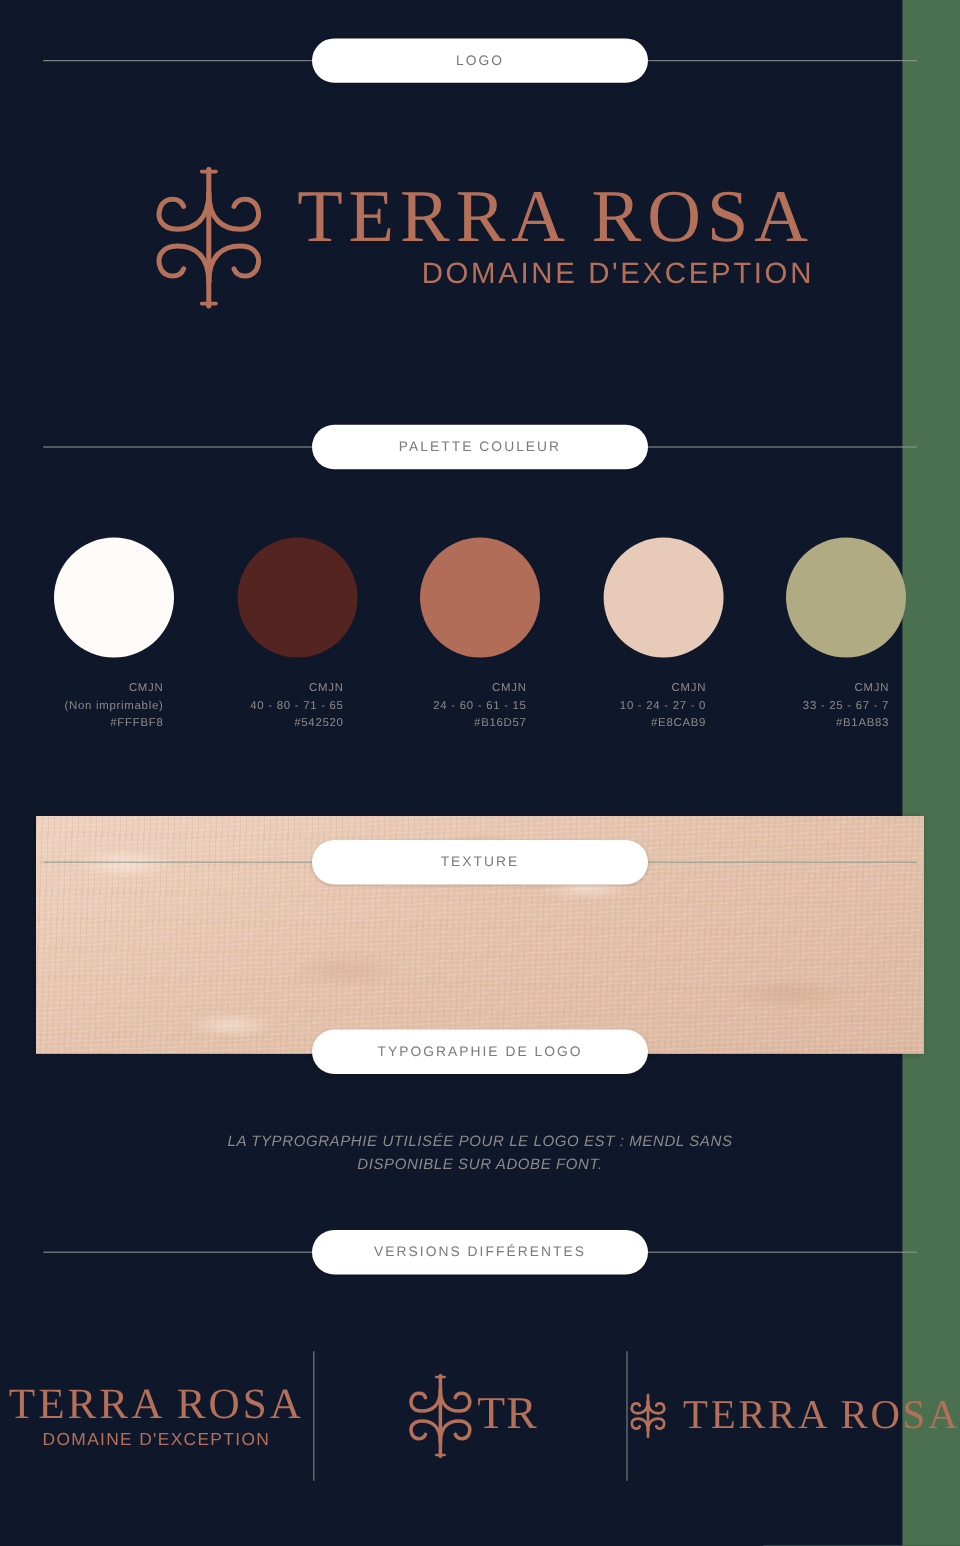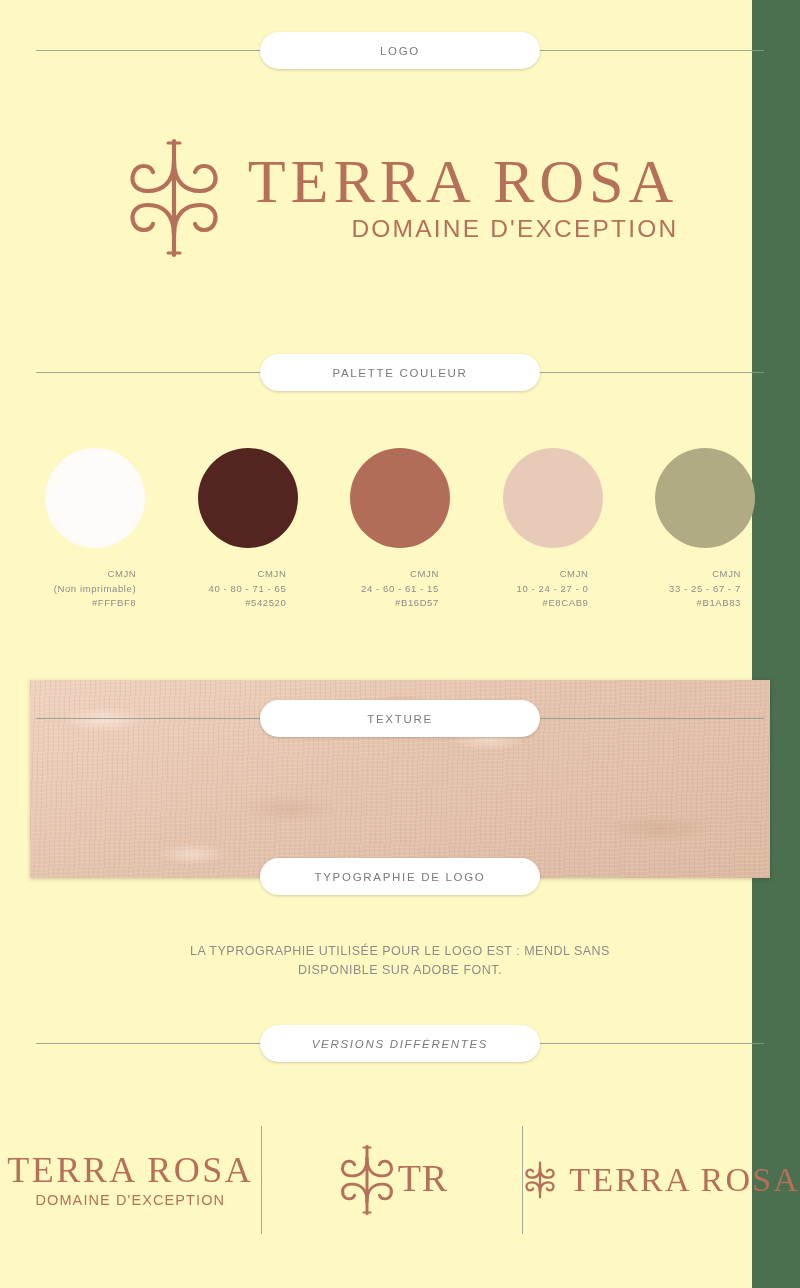--- a/index.html
+++ b/index.html
@@ -2,21 +2,21 @@
 <html><head>
 <meta charset="utf-8">
 <style>
   * { box-sizing: border-box; margin: 0; padding: 0; }
   html, body {
     width: 800px; height: 1288px;
     background: #4a7050;
     font-family: "Liberation Sans", sans-serif;
     overflow: hidden;
   }
-  .page { position: relative; width: 752px; height: 1288px; background: #fef9c3; padding-left: 28px; }
+  .page { position: relative; width: 752px; height: 1288px; background: #0f172a; padding-left: 28px; }
 
   
   .section-head {
     position: absolute; left: 0; width: 800px;
     display: flex; align-items: center; justify-content: center;
   }
   .rule {
     flex: 1 1 auto; height: 1px; background: #8d9a8d; opacity: .85;
   }
   .rule.left  { margin-right: -20px; }
@@ -80,21 +80,21 @@
       repeating-linear-gradient(178deg, rgba(255,246,238,.16) 0 1px, rgba(0,0,0,0) 1px 4px),
       linear-gradient(160deg, #eed2bf 0%, #e4c3ad 45%, #dcb8a1 100%);
     box-shadow: 0 1px 4px rgba(0,0,0,.2);
   }
 
   
   .typo-note {
     position: absolute; left: 0; top: 942px; width: 800px; text-align: center;
   }
   .typo-note div {
-    font-size: 12.5px; letter-spacing: .5px; color: #8d8b8a; line-height: 1.5;
+    font-size: 12.5px; letter-spacing: .5px; color: #8d8b8a; line-height: 1.5; font-style: italic;
   }
 
   
   .versions {
     position: absolute; left: 0; top: 1110px; width: 800px; height: 140px;
     display: flex; align-items: center;
   }
   .ver-cell { flex: 1 1 0; display: flex; align-items: center; justify-content: center; height: 100%; }
   .vdiv { width: 1px; height: 108px; background: #8d9a8d; opacity: .8; flex: 0 0 1px; }
 
@@ -223,21 +223,21 @@
     </div>
     <div class="rule right" style="visibility:hidden"></div>
     <div class="rule-pad-r"></div>
   </div>
 
   <div class="typo-note">
     <div>LA TYPROGRAPHIE UTILISÉE POUR LE LOGO EST : MENDL SANS</div>
     <div>DISPONIBLE SUR ADOBE FONT.</div>
   </div>
 
-  <div class="section-head" style="top:1025px;font-style:italic;">
+  <div class="section-head" style="top:1025px;">
     <div class="rule-pad-l"></div>
     <div class="rule left"></div>
     <div class="pill">
       <span>VERSIONS DIFFÉRENTES</span>
     </div>
     <div class="rule right"></div>
     <div class="rule-pad-r"></div>
   </div>
 
   <div class="versions">

